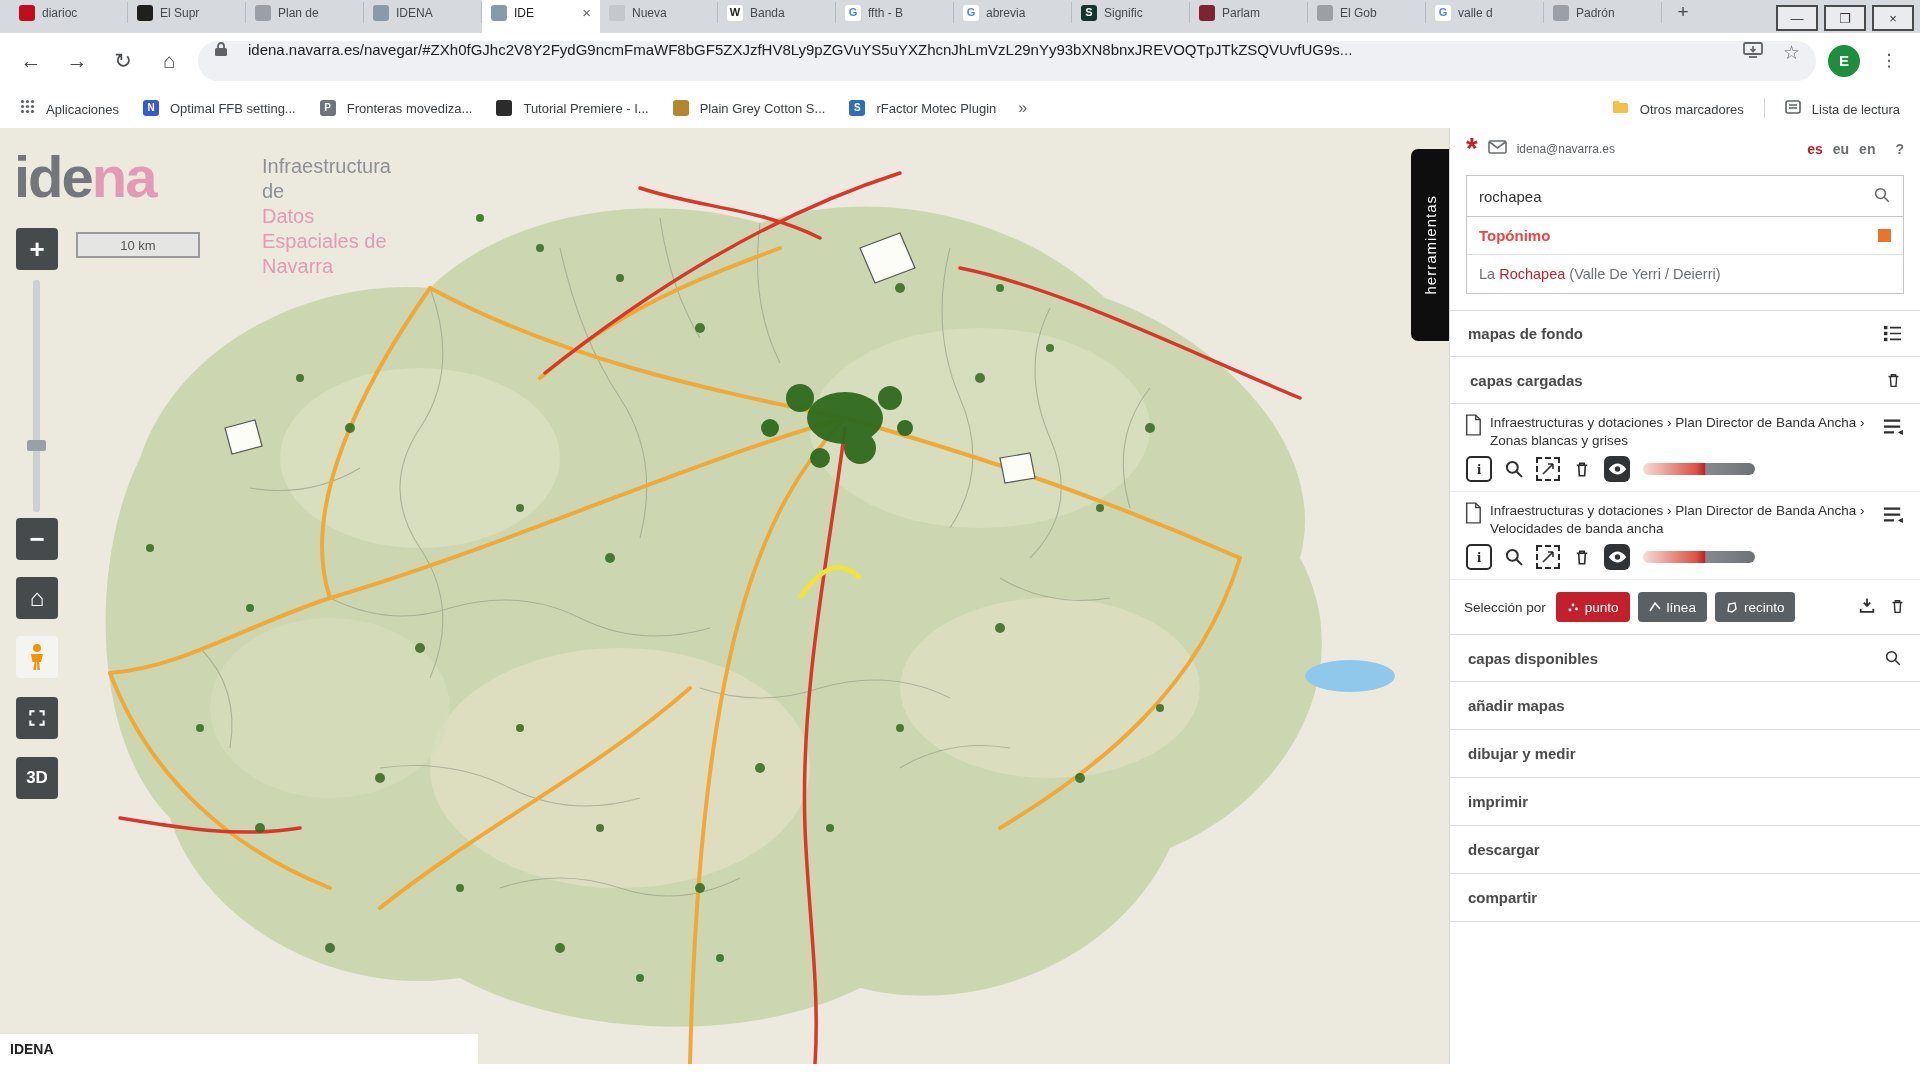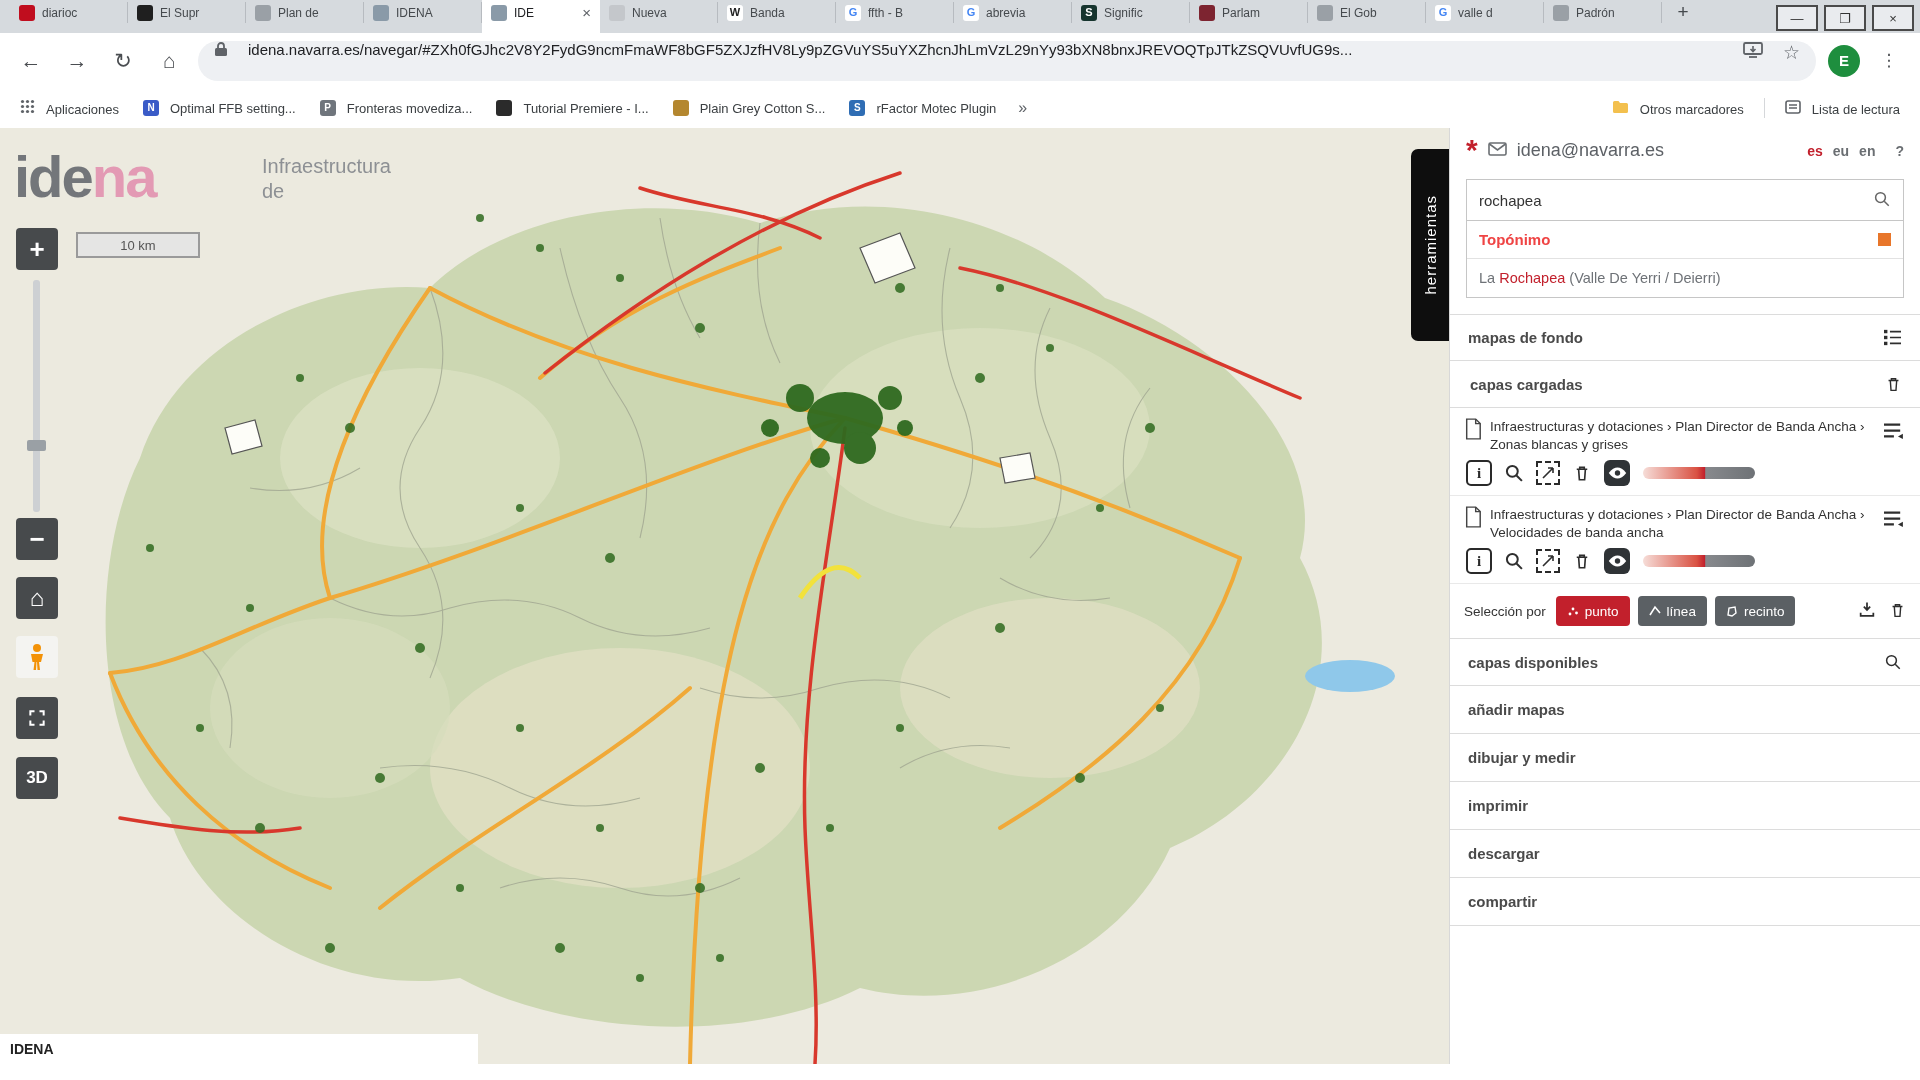--- a/index.html
+++ b/index.html
@@ -53,21 +53,21 @@
   .pegman-btn{background:#f4f4f1;}
   .idena-footer{position:absolute;left:0;bottom:0;width:478px;height:30px;background:#fff;display:flex;align-items:center;padding-left:10px;font-weight:bold;font-size:14px;color:#222;}
 
   .tools-tab{position:absolute;right:471px;top:21px;width:38px;height:192px;background:#0e0e0e;color:#fff;border-radius:7px 0 0 7px;display:flex;align-items:center;justify-content:center;z-index:5;}
   .tools-tab span{writing-mode:vertical-rl;transform:rotate(180deg);font-size:15px;letter-spacing:1px;}
 
   
   .sidebar{width:471px;background:#fff;border-left:1px solid #d8d8d8;font-size:14px;color:#444;display:flex;flex-direction:column;}
   .sb-top{display:flex;align-items:center;gap:10px;padding:12px 16px 8px;}
   .asterisk{color:var(--accent_red,#c2202c);font-size:30px;font-weight:bold;line-height:14px;height:16px;}
-  .email{color:#5d6166;font-size:18px;}
+  .email{color:#5d6166;font-size:12px;}
   .langs{margin-left:auto;display:flex;gap:10px;font-size:14px;color:#6a6e72;font-weight:bold;}
   .lang.active{color:var(--accent_red,#c2202c);}
   .help{color:#6a6e72;font-weight:bold;margin-left:10px;}
 
   .searchbox{margin:10px 16px 0;border:1px solid #c6c6c6;height:42px;display:flex;align-items:center;padding:0 12px;gap:8px;}
   .searchbox input{border:none;outline:none;flex:1;font-size:15px;color:#333;background:transparent;}
   .dropdown{margin:0 16px;border:1px solid #c6c6c6;border-top:none;}
   .dd-head{display:flex;align-items:center;justify-content:space-between;padding:10px 12px;font-weight:bold;font-size:15px;color:#ef4444;border-bottom:1px solid #e2e2e2;}
   .dd-square{width:13px;height:13px;background:var(--navarra_orange,#e8762a);}
   .dd-item{padding:11px 12px;font-size:14.5px;color:#6e7277;}
@@ -383,20 +383,21 @@
         <polygon points="860,120 900,105 915,140 875,155"></polygon>
         <polygon points="1000,330 1030,325 1035,350 1005,355"></polygon>
         <polygon points="225,300 255,292 262,318 232,326"></polygon>
       </g>
     </svg>
 
     <div class="logo">
       <span class="big"><span class="p1">ide</span><span class="p2">na</span></span>
       <div class="subs">
         <div class="s1">Infraestructura de</div>
+        <div class="s2">Datos Espaciales de Navarra</div>
       </div>
     </div>
 
     <div class="map-btn" style="top:100px;">+</div>
     <div class="scalebox">10 km</div>
     <div class="zoomtrack">
       <div class="zoomhandle"></div>
     </div>
     <div class="map-btn" style="top:390px;">−</div>
     <div class="map-btn" style="top:449px;font-size:24px;">⌂</div>

